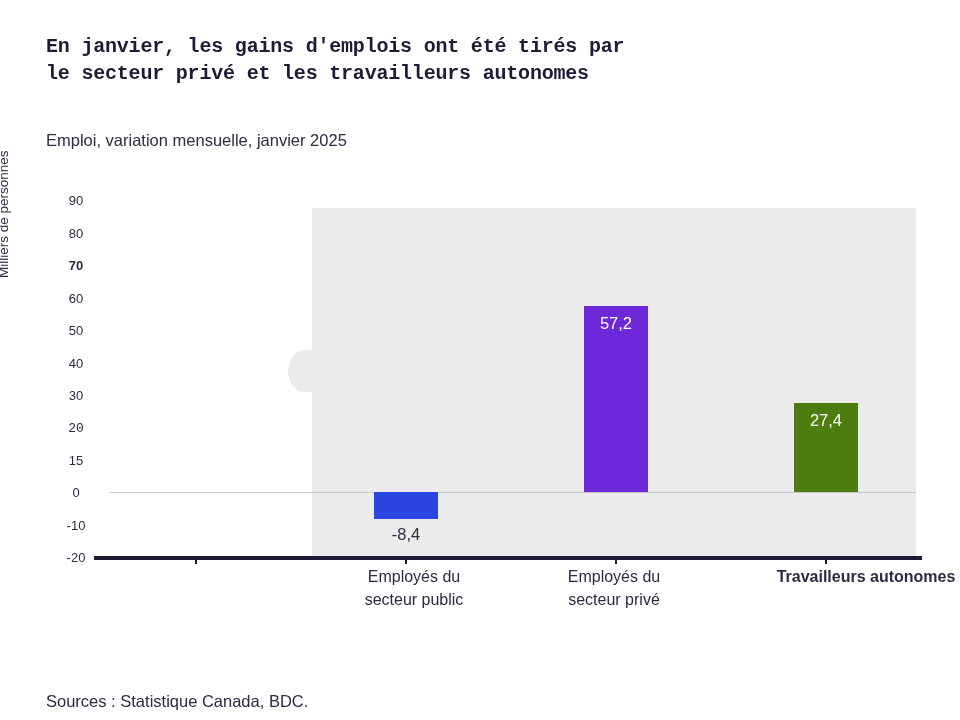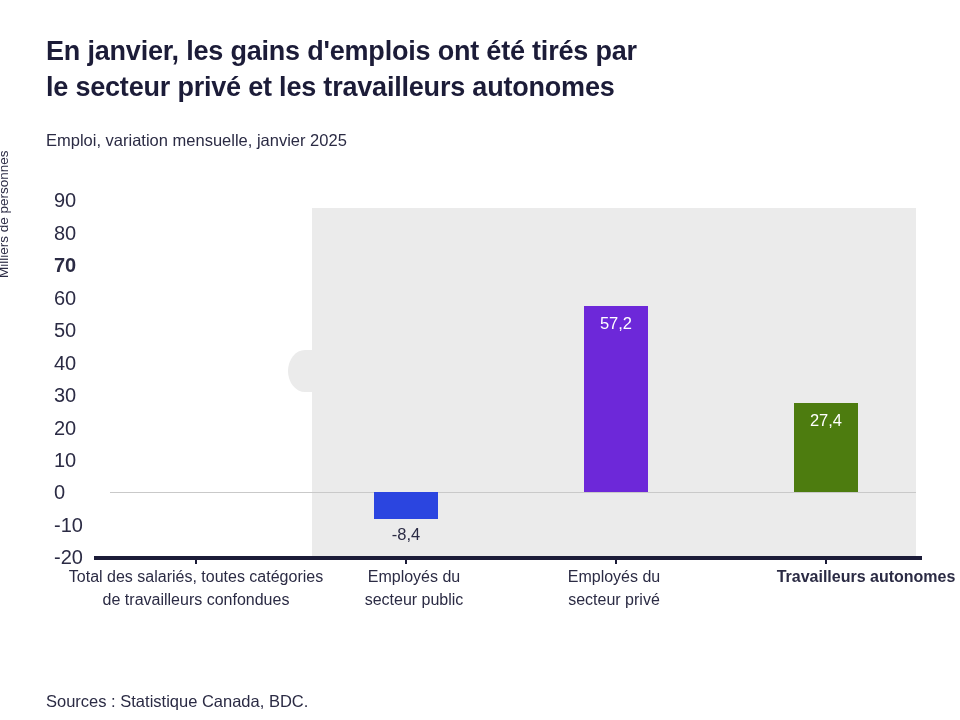--- a/index.html
+++ b/index.html
@@ -20,26 +20,27 @@
     position: absolute;
     inset: 0;
   }
 
   
   .title {
     position: absolute;
     left: 46px;
     top: 34px;
     width: 800px;
-    font-size: 27px;
+    font-size: 20px;
     font-weight: 700;
     line-height: 1.33;
     letter-spacing: -0.2px;
     color: #1c1c38;
     white-space: pre-line;
+    font-family: Liberation Mono, monospace;
   }
   .subtitle {
     position: absolute;
     left: 46px;
     top: 131px;
     font-size: 16.5px;
     font-weight: 400;
     color: #2b2b44;
   }
   .source {
@@ -95,22 +96,22 @@
     width: 828px;
     height: 4px;
     background: #1c1c38;
   }
 
   
   .ytick {
     position: absolute;
     right: 0;
     width: 44px;
-    text-align: left;
-    font-size: 20px;
+    text-align: center;
+    font-size: 13px;
     color: #2b2b44;
     transform: translateY(-50%);
   }
   .ylabels {
     position: absolute;
     left: 42px;
     top: 200px;
     width: 56px;
     height: 358px;
   }
@@ -187,22 +188,22 @@
   <div class="yaxis-title">Milliers de personnes</div>
 
   <div class="ylabels">
     <div class="ytick" style="top:0px;">90</div>
     <div class="ytick" style="top:32.5px;">80</div>
     <div class="ytick" style="top:65px;font-weight:bold;">70</div>
     <div class="ytick" style="top:97.5px;">60</div>
     <div class="ytick" style="top:130px;">50</div>
     <div class="ytick" style="top:162.5px;">40</div>
     <div class="ytick" style="top:195px;">30</div>
-    <div class="ytick" style="top:227.5px;">20</div>
-    <div class="ytick" style="top:260px;">10</div>
+    <div class="ytick" style="top:227.5px;font-family:Liberation Mono, monospace;">20</div>
+    <div class="ytick" style="top:260px;">15</div>
     <div class="ytick" style="top:292px;">0</div>
     <div class="ytick" style="top:325px;">-10</div>
     <div class="ytick" style="top:357px;">-20</div>
   </div>
 
   <div class="plot">
     <div class="shade"></div>
     <div class="shade-notch"></div>
 
     <div class="zero-line"></div>
@@ -221,22 +222,20 @@
     </div>
 
     <div class="axis-bottom"></div>
     <div class="xtick" style="left:85px;"></div>
     <div class="xtick" style="left:295px;"></div>
     <div class="xtick" style="left:505px;"></div>
     <div class="xtick" style="left:715px;"></div>
   </div>
 
   <div class="xlabels">
-    <div class="xlabel" style="left:196px; top:0px; width:330px;">Total des salariés, toutes catégories
-de travailleurs confondues</div>
     <div class="xlabel" style="left:414px; top:0px; width:170px;">Employés du
 secteur public</div>
     <div class="xlabel" style="left:614px; top:0px; width:180px;">Employés du
 secteur privé</div>
     <div class="xlabel" style="left:866px; top:0px; width:220px;font-weight:bold;">Travailleurs autonomes</div>
   </div>
 
   <div class="source">Sources : Statistique Canada, BDC.</div>
 </div>
 

